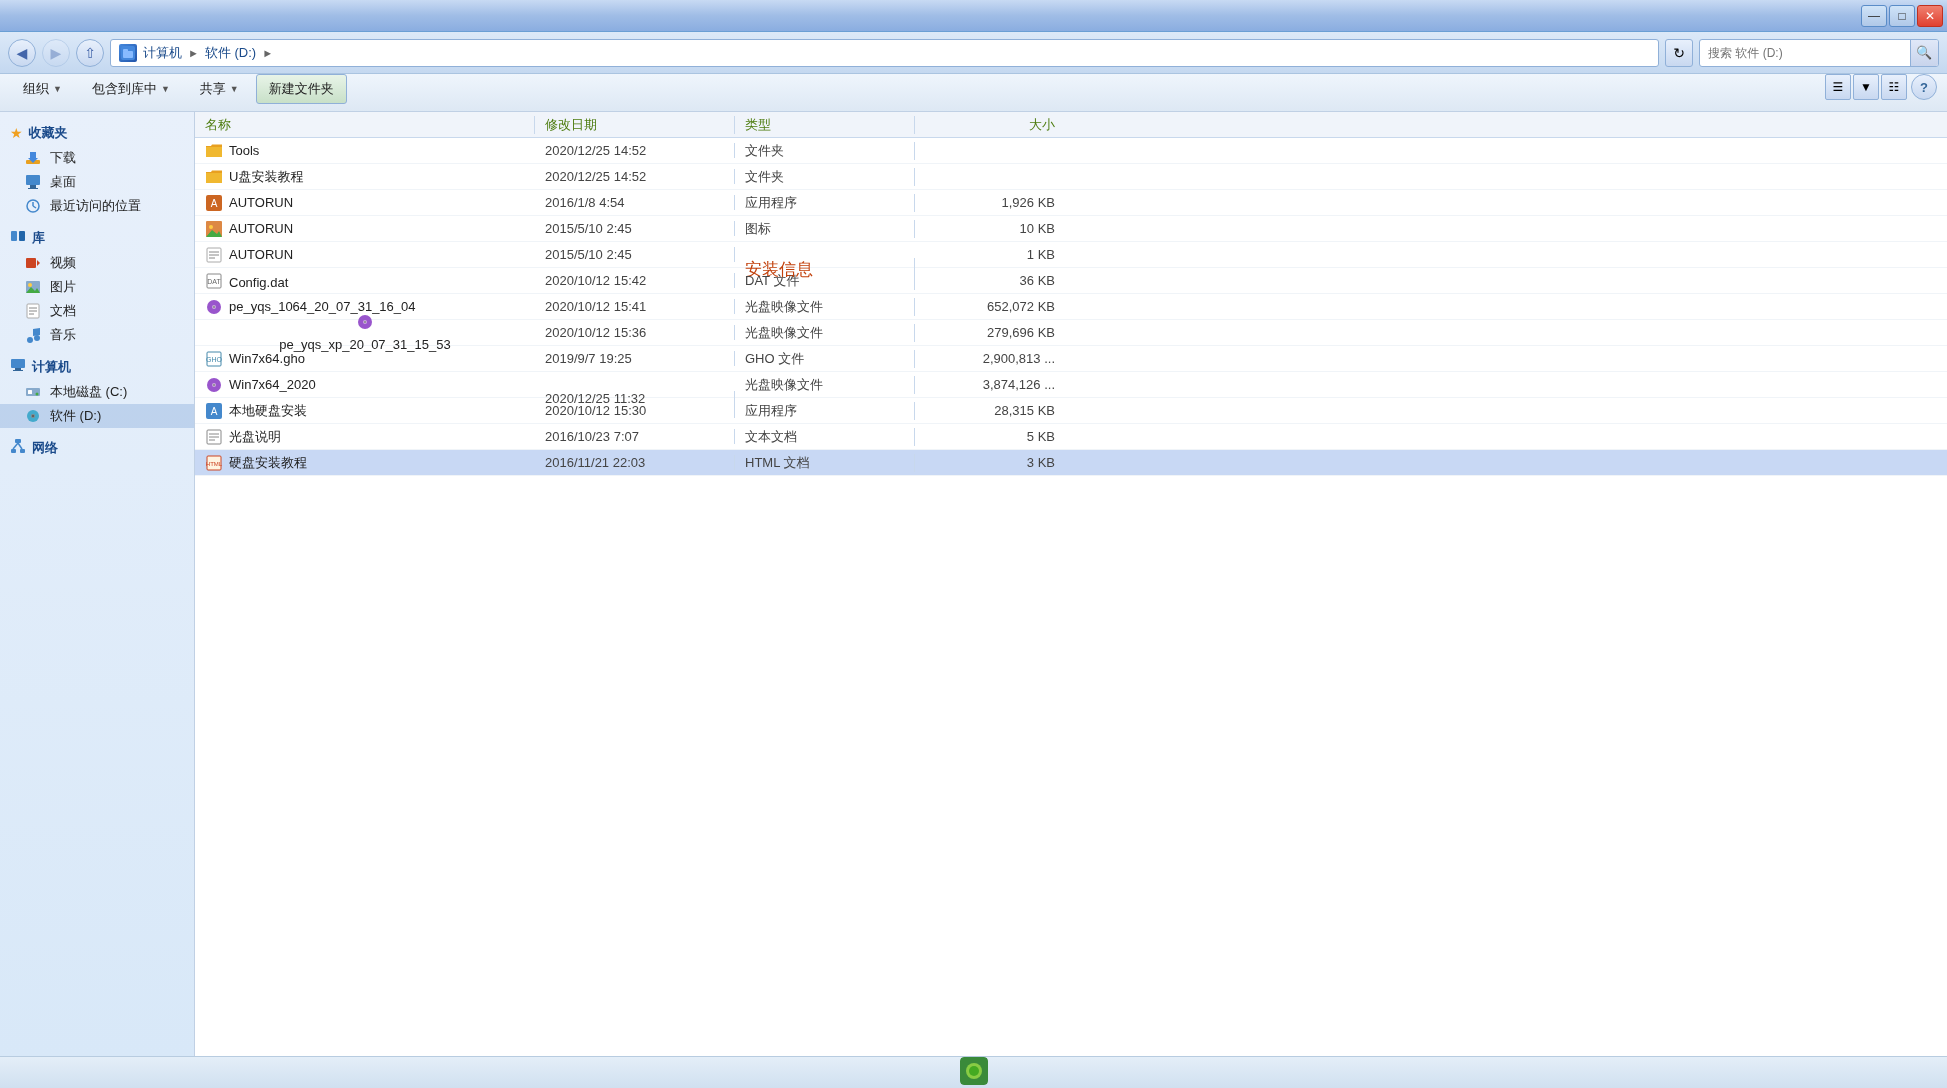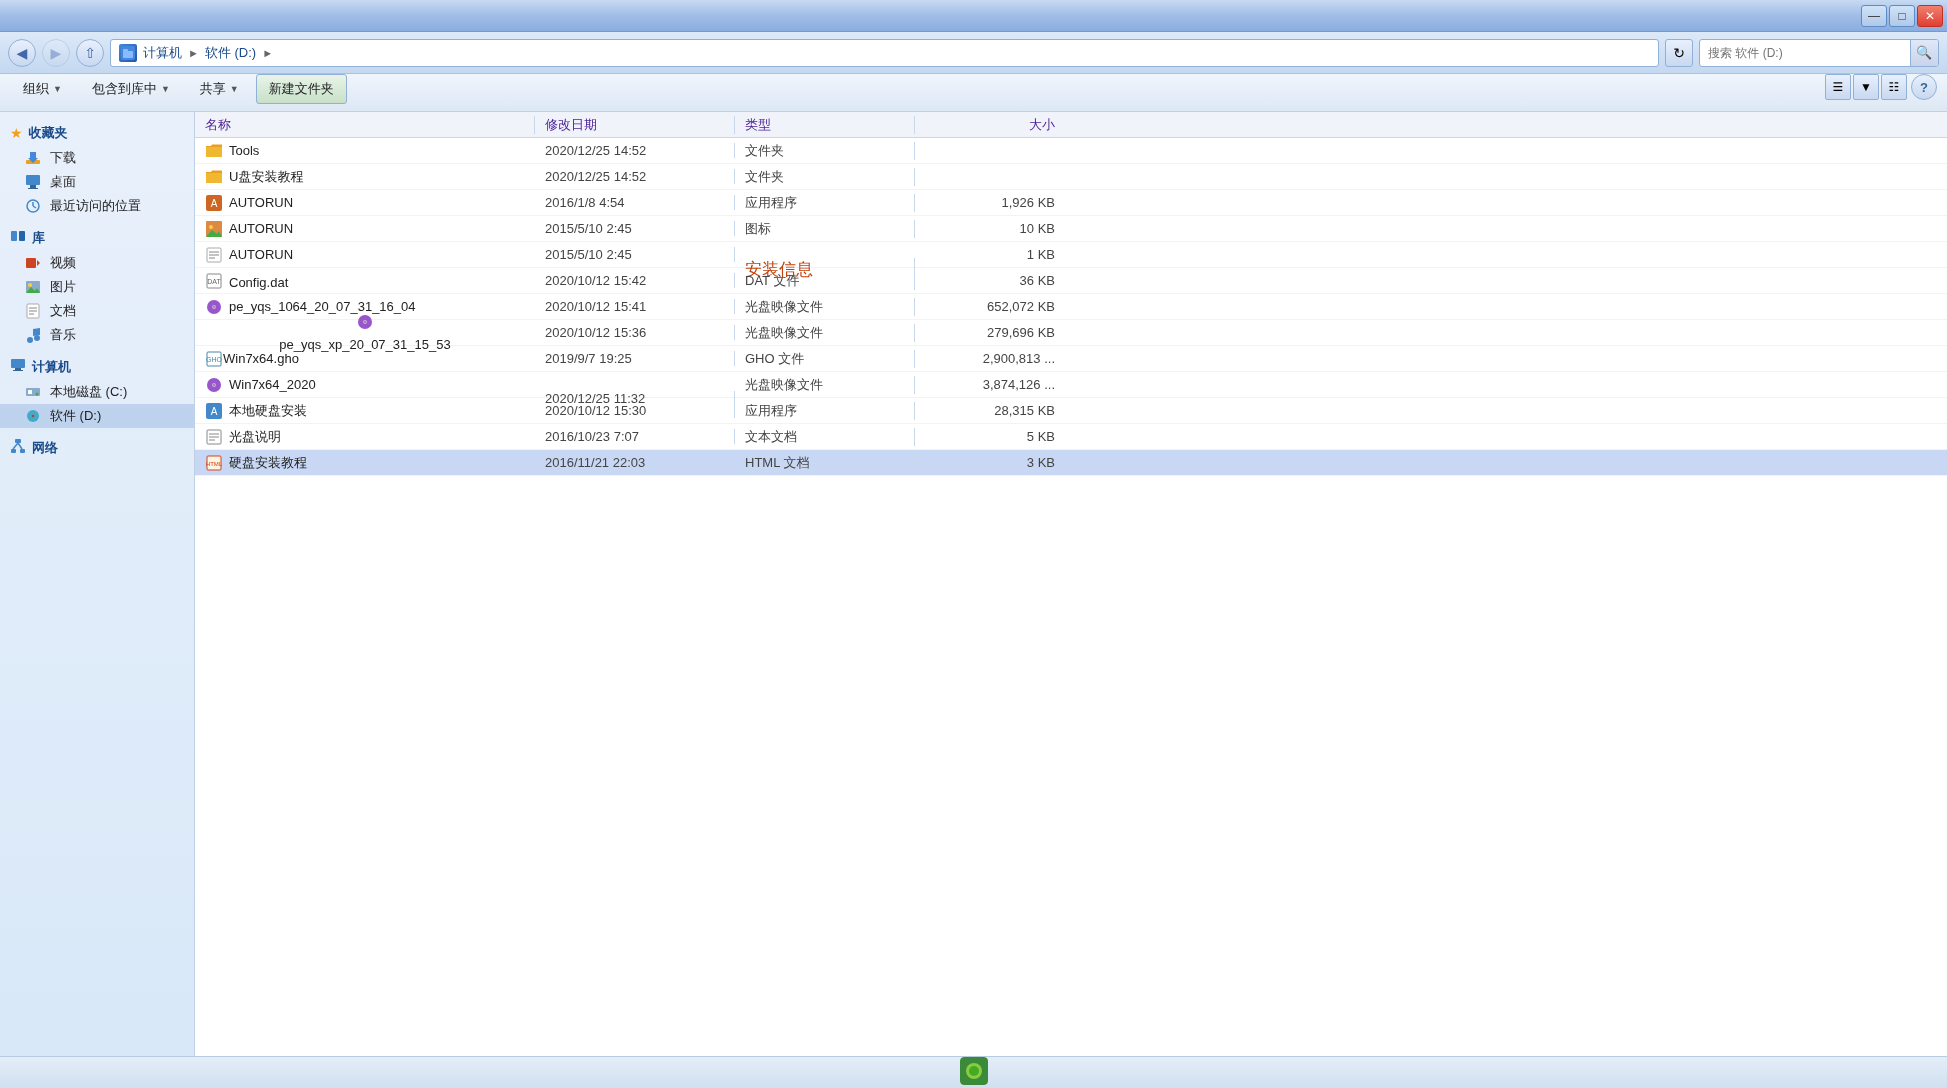--- a/index.html
+++ b/index.html
@@ -271,21 +271,21 @@
       flex-direction: column;
       overflow: hidden;
     }
     .file-list-header {
       height: 26px;
       background: #f0f4fa;
       border-bottom: 1px solid #c8d8ec;
       display: flex;
       align-items: center;
       font-size: 13px;
-      color: #4c1d95;
+      color: #4d7c0f;
     }
     .col-name {
       width: 340px;
       padding: 0 10px;
       display: flex;
       align-items: center;
       gap: 4px;
       border-right: 1px solid #c8d8ec;
       cursor: pointer;
     }
@@ -707,21 +707,21 @@
                 <circle cx="9" cy="9" r="1" fill="#888"></circle>
               </svg>
             </span>
       <span>pe_yqs_xp_20_07_31_15_53</span>
     </div>
     <div class="col-date" style="width:200px;padding:0 10px;font-size:13px;color:#444;">2020/10/12 15:36</div>
     <div class="col-type" style="width:180px;padding:0 10px;font-size:13px;color:#444;">光盘映像文件</div>
     <div class="col-size" style="width:150px;padding:0 10px;font-size:13px;color:#444;text-align:right;">279,696 KB</div>
   </div>
         <div class="file-row">
-    <div class="col-name" style="width:340px;padding:0 10px;display:flex;align-items:center;gap:0;">
+    <div class="col-name" style="width:340px;padding:0 10px;display:flex;align-items:center;gap:6px;">
       <span class="file-icon">
               <svg width="16" height="16" viewBox="0 0 16 16">
                 <rect x="1" y="1" width="14" height="14" rx="1" fill="white" stroke="#4488aa"></rect>
                 <text x="8" y="11" font-size="7" fill="#4488aa" text-anchor="middle">GHO</text>
               </svg>
             </span>
       <span>Win7x64.gho</span>
     </div>
     <div class="col-date" style="width:200px;padding:0 10px;font-size:13px;color:#444;">2019/9/7 19:25</div>
     <div class="col-type" style="width:180px;padding:0 10px;font-size:13px;color:#444;">GHO 文件</div>

